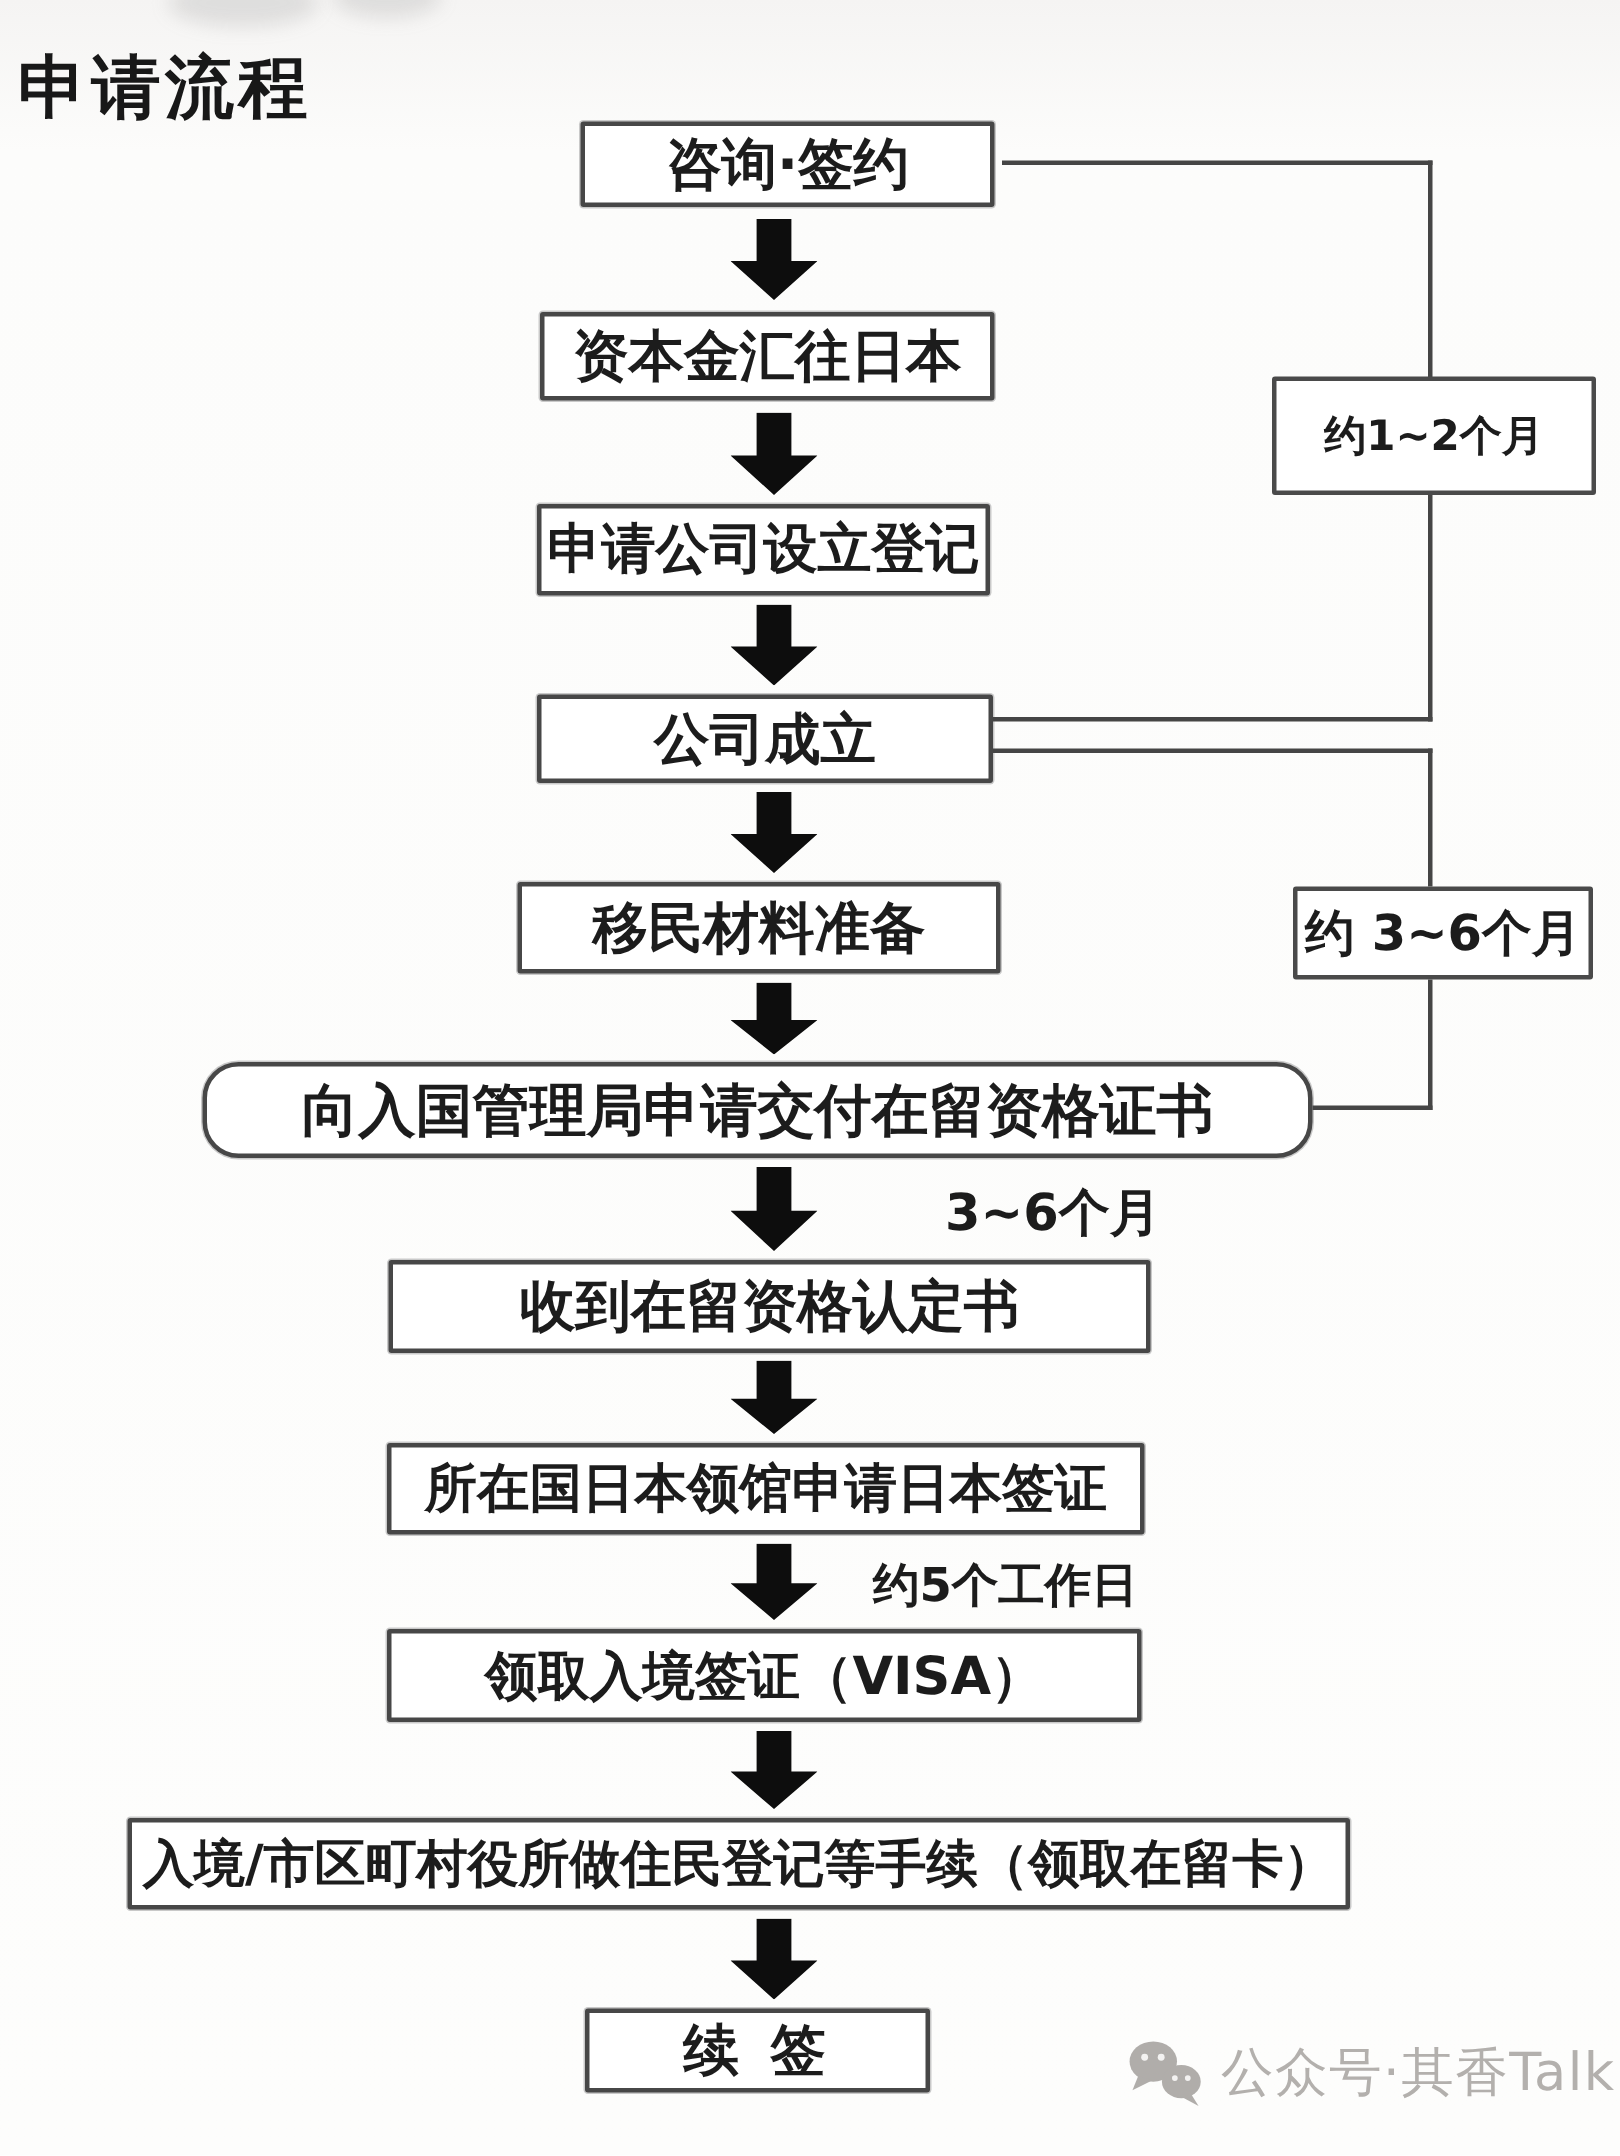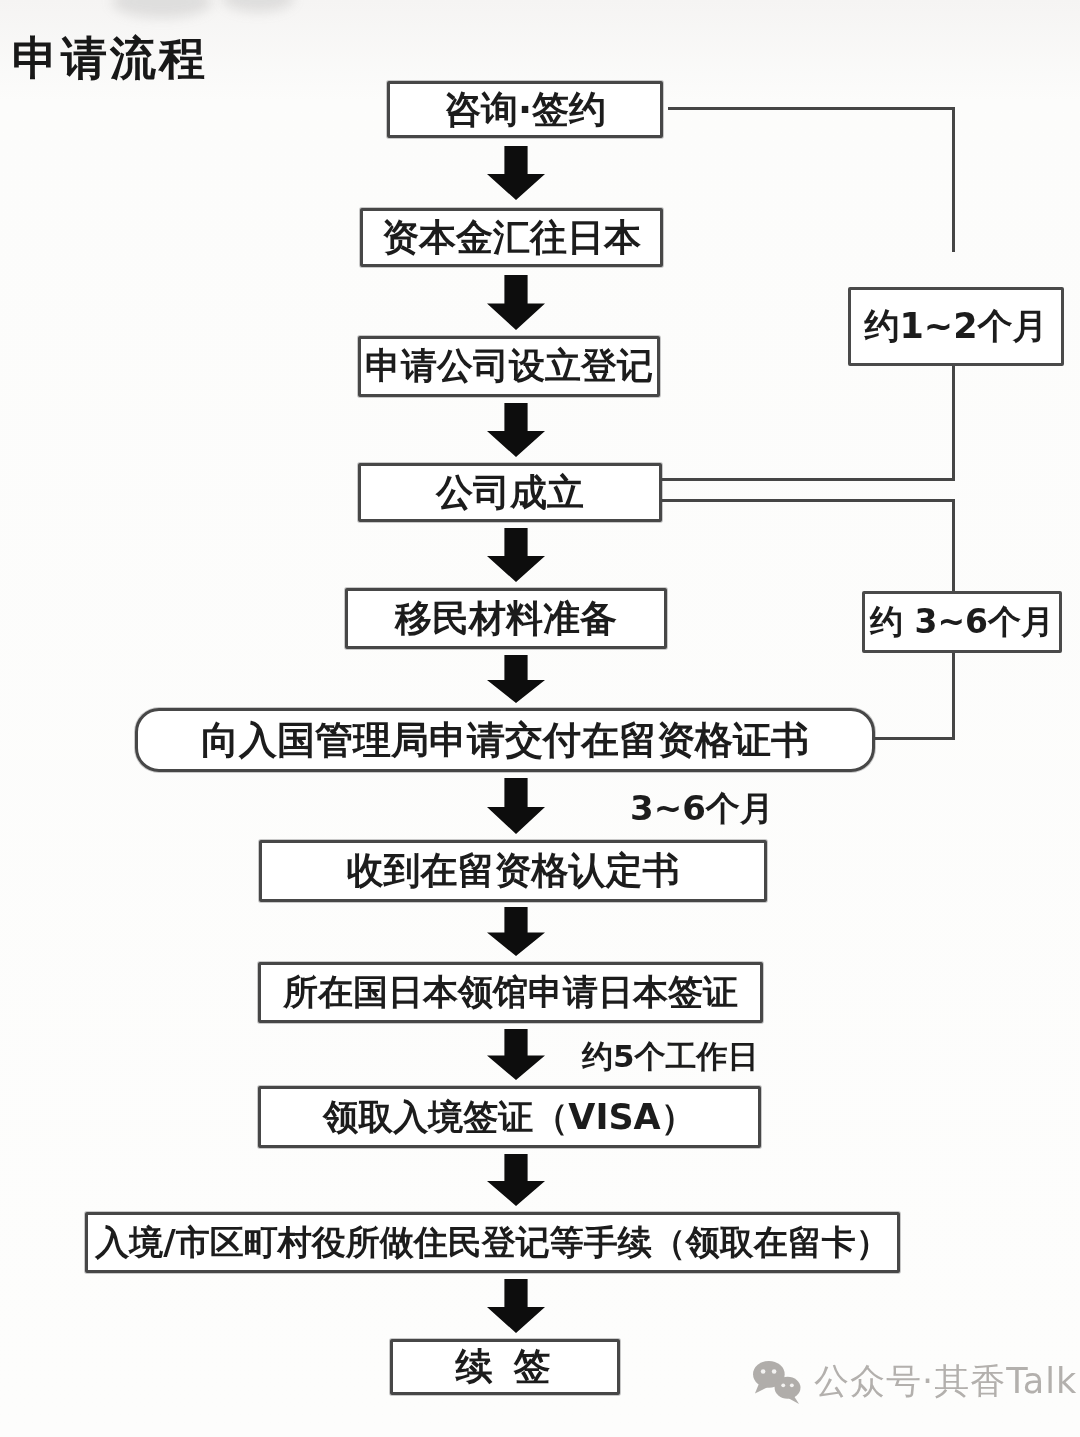--- a/index.html
+++ b/index.html
@@ -156,21 +156,21 @@
   <div class="connector" style="left:668px; top:107px; width:287px; height:3px;"></div>
   <div class="connector" style="left:952px; top:107px; width:3px; height:145px;"></div>
   <div class="connector" style="left:952px; top:330px; width:3px; height:151px;"></div>
   <div class="connector" style="left:662px; top:478px; width:293px; height:3px;"></div>
 
   <div class="connector" style="left:662px; top:499px; width:293px; height:3px;"></div>
   <div class="connector" style="left:952px; top:499px; width:3px; height:92px;"></div>
   <div class="connector" style="left:952px; top:653px; width:3px; height:87px;"></div>
   <div class="connector" style="left:875px; top:737px; width:80px; height:3px;"></div>
 
-  <div class="note-box" style="left:848px; top:251px; width:216px; height:79px; font-size:35px;margin-top:36px;">
+  <div class="note-box" style="left:848px; top:251px; width:216px; height:79px; font-size:28px;">
     <span>约1~2个月</span>
   </div>
 
   <div class="note-box" style="left:862px; top:591px; width:200px; height:62px; font-size:33px;">
     <span>约 3~6个月</span>
   </div>
 
   <div class="arrow-note" style="left:630px; top:786px; font-size:34px;">
     <span>3~6个月</span>
   </div>

